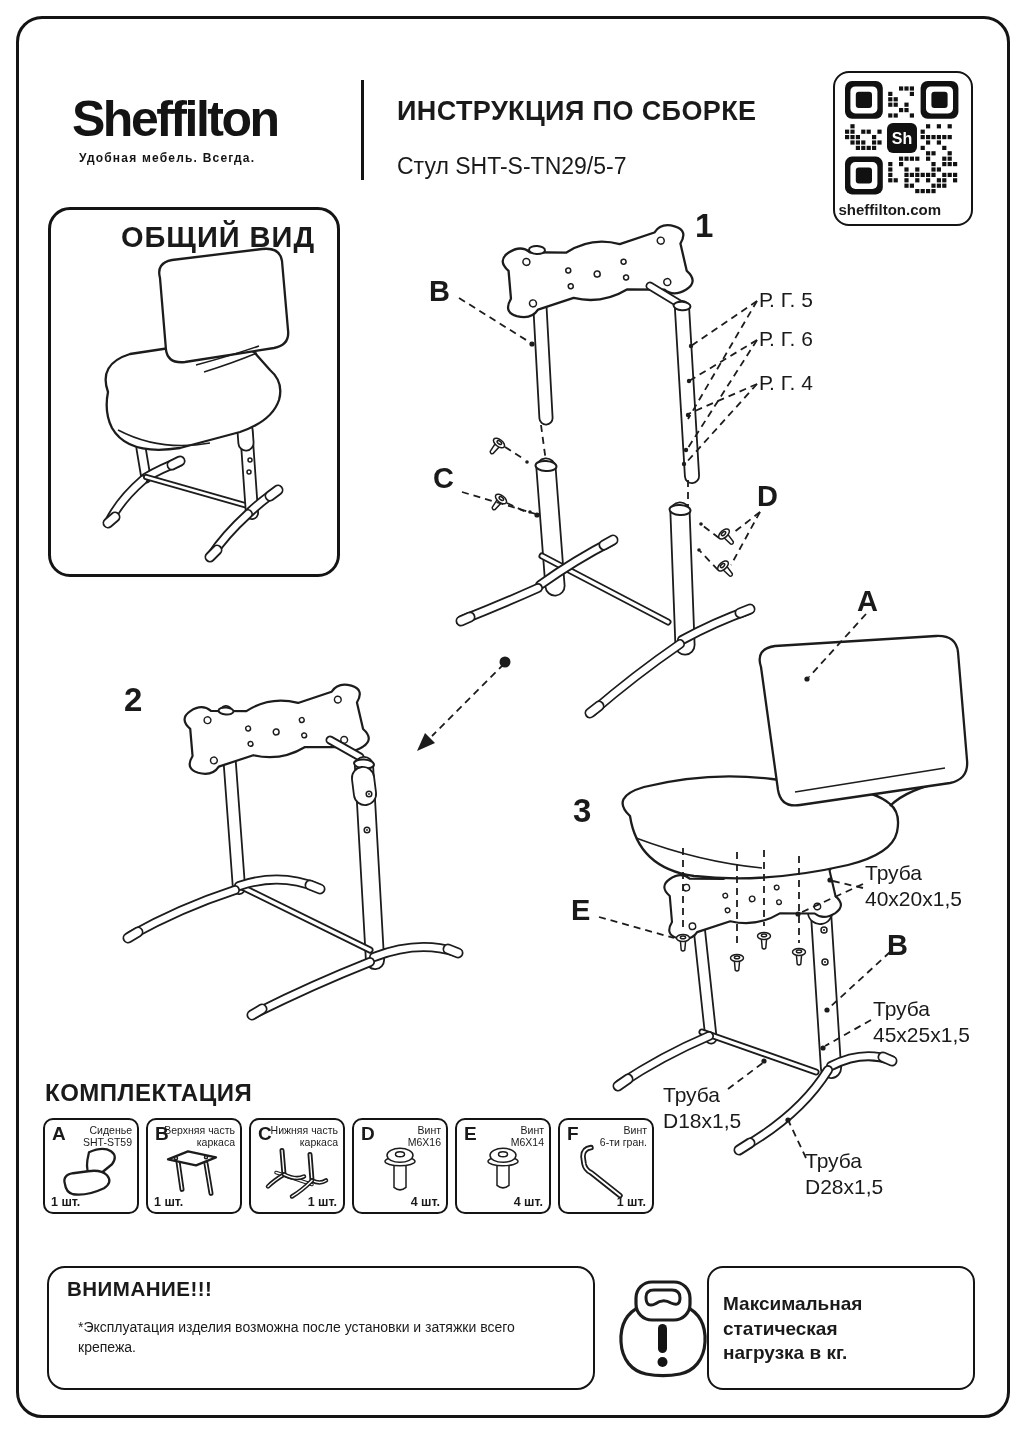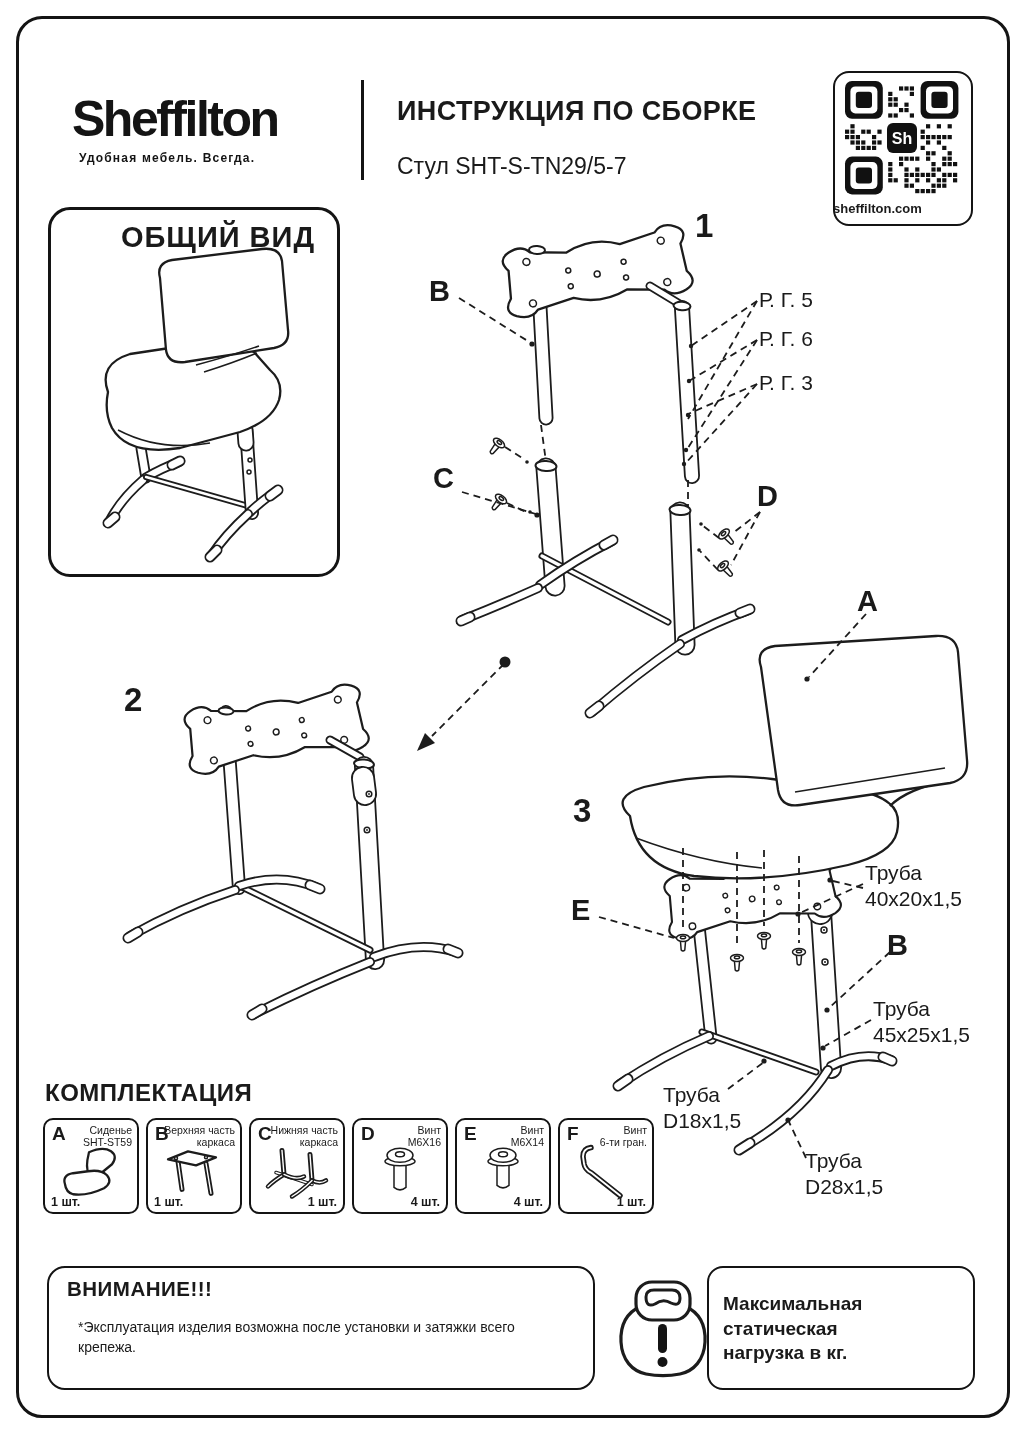--- a/index.html
+++ b/index.html
@@ -8,21 +8,21 @@
   .abs{position:absolute;}
   #page-border{left:16px;top:16px;width:988px;height:1396px;border:3px solid #141414;border-radius:26px;}
   
   #brand-logo{left:72px;top:90px;font-size:50px;font-weight:bold;letter-spacing:-2.5px;color:#141414;}
   #brand-tagline{left:79px;top:151px;font-size:12px;font-weight:bold;letter-spacing:1.2px;color:#141414;}
   #header-divider{left:361px;top:80px;width:3px;height:100px;background:#141414;}
   #doc-title{left:397px;top:96px;font-size:27px;font-weight:bold;letter-spacing:.4px;}
   #doc-product{left:397px;top:138px;font-size:23px;margin-top:15px;}
   
   #qr-box{left:833px;top:71px;width:140px;height:155px;border:2.5px solid #141414;border-radius:16px;box-sizing:border-box;}
-  #qr-caption{left:833px;top:201px;width:140px;text-align:left;font-size:13px;font-weight:bold;}
+  #qr-caption{left:801px;top:201px;width:140px;text-align:right;font-size:15px;font-weight:bold;}
   
   #gv-box{left:48px;top:207px;width:292px;height:370px;border:3px solid #141414;border-radius:22px;box-sizing:border-box;}
   #gv-title{left:48px;top:221px;width:292px;text-align:center;font-size:29px;font-weight:bold;letter-spacing:1px;padding-left:24px;}
   
   .stepnum{font-size:33px;font-weight:bold;}
   .letter{font-size:29px;font-weight:bold;}
   .small-lbl{font-size:21px;line-height:1.22;}
   
   #kit-title{left:45px;top:1079px;font-size:24px;font-weight:bold;letter-spacing:.5px;}
   #kit-row{left:43px;top:1118px;display:flex;gap:7px;}
@@ -419,21 +419,21 @@
 
   <div class="abs letter" style="left:429px;top:275px;">B</div>
   <div class="abs letter" style="left:433px;top:462px;">C</div>
   <div class="abs letter" style="left:757px;top:480px;">D</div>
   <div class="abs letter" style="left:857px;top:585px;">A</div>
   <div class="abs letter" style="left:571px;top:894px;">E</div>
   <div class="abs letter" style="left:887px;top:929px;">B</div>
 
   <div class="abs small-lbl" style="left:759px;top:287px;">Р. Г. 5</div>
   <div class="abs small-lbl" style="left:759px;top:326px;">Р. Г. 6</div>
-  <div class="abs small-lbl" style="left:759px;top:370px;">Р. Г. 3</div>
+  <div class="abs small-lbl" style="left:759px;top:370px;">Р. Г. 4</div>
 
   <div class="abs small-lbl" style="left:865px;top:860px;">
     <span>Труба</span><br>
     <span>40x20x1,5</span>
   </div>
   <div class="abs small-lbl" style="left:873px;top:996px;">
     <span>Труба</span><br>
     <span>45x25x1,5</span>
   </div>
   <div class="abs small-lbl" style="left:663px;top:1082px;">

